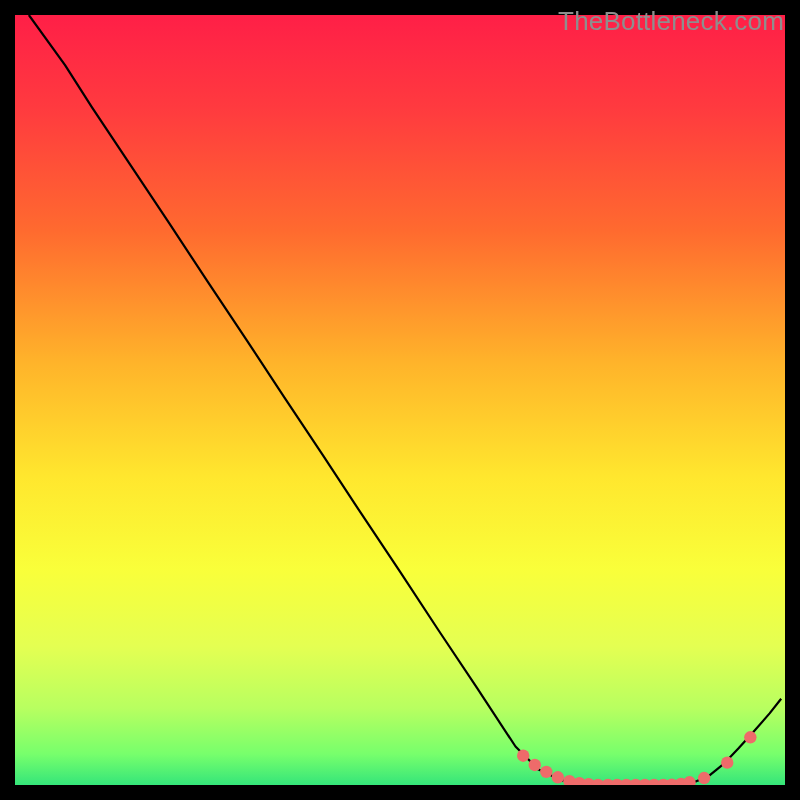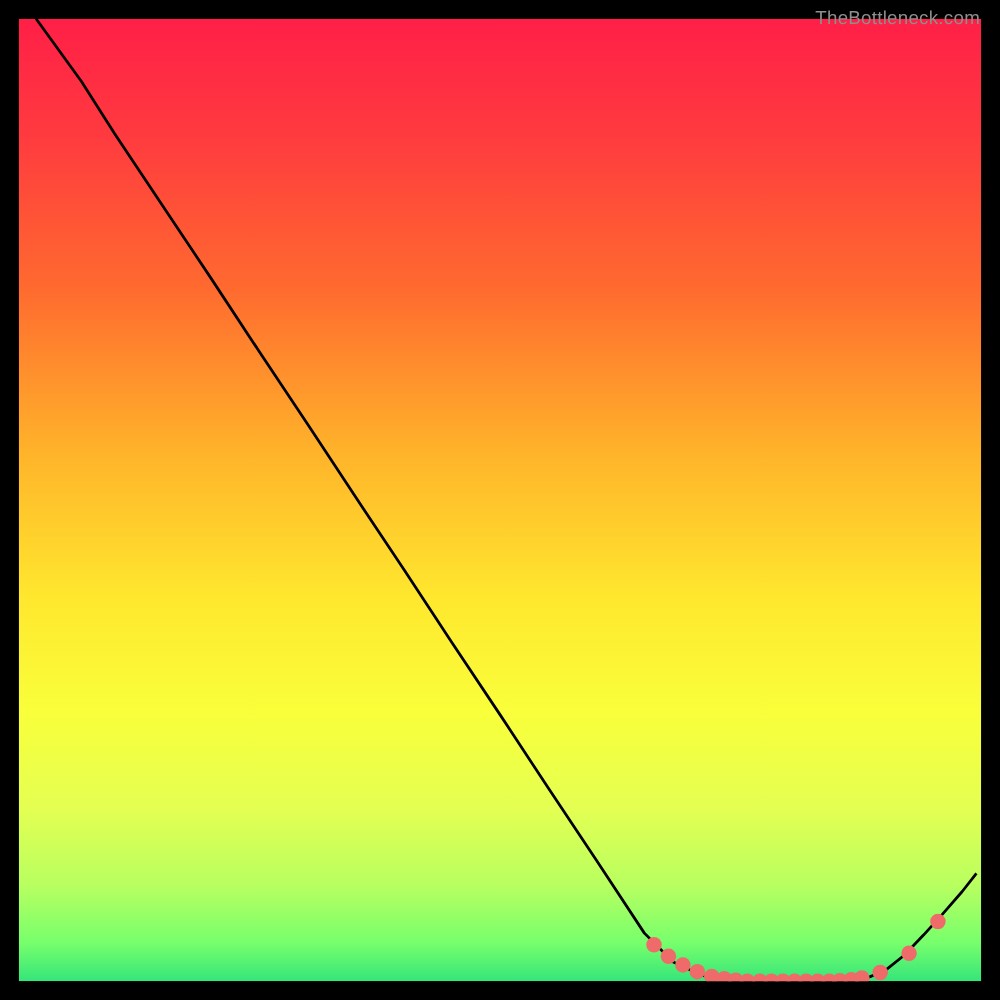--- a/index.html
+++ b/index.html
@@ -16,21 +16,21 @@
     top: 15px;
     width: 770px;
     height: 770px;
     background: #000;
   }
   .watermark {
     position: absolute;
     right: 16px;
     top: 6px;
     font-family: Arial, Helvetica, sans-serif;
-    font-size: 15px;
+    font-size: 26px;
     color: #8e8e8e;
     letter-spacing: 0.2px;
     user-select: none;
   }
   svg { display: block; }
 </style>
 </head>
 <body>
 
 <div class="frame">

